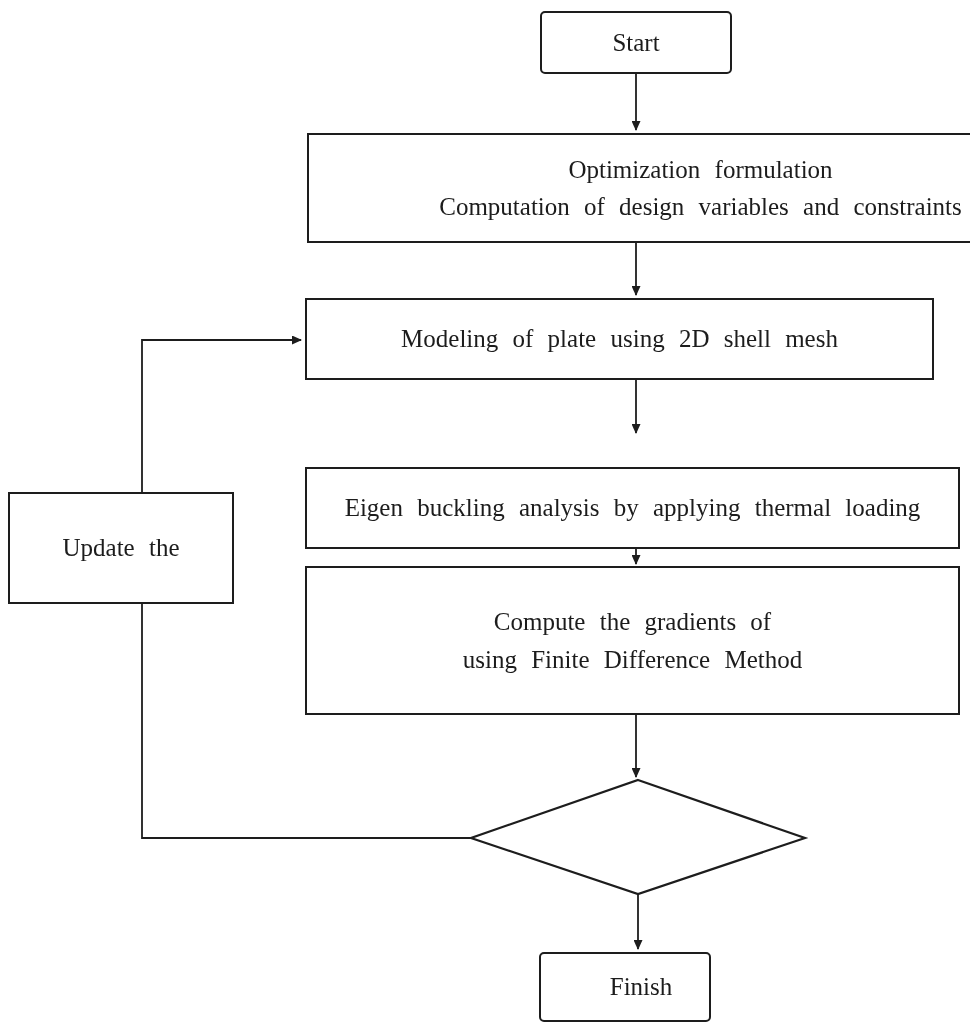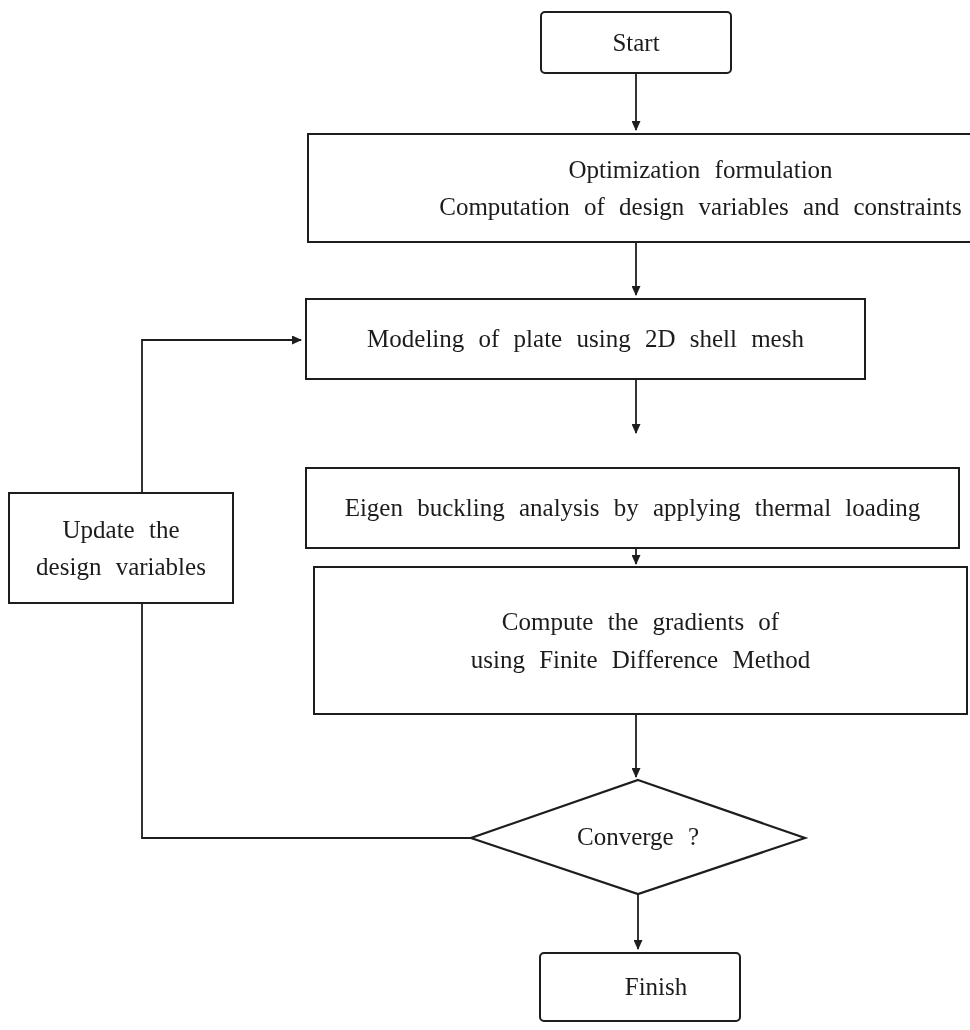--- a/index.html
+++ b/index.html
@@ -69,39 +69,35 @@
 
   <div class="node terminator" style="left:540px;top:11px;width:192px;height:63px;">
     <span class="ln">Start</span>
   </div>
 
   <div class="node" style="left:307px;top:133px;width:787px;height:110px;">
     <span class="ln">Optimization formulation</span>
     <span class="ln">Computation of design variables and constraints</span>
   </div>
 
-  <div class="node" style="left:305px;top:298px;width:561px;height:82px;">
+  <div class="node" style="left:305px;top:298px;width:629px;height:82px;">
     <span class="ln">Modeling of plate using 2D shell mesh</span>
   </div>
 
   <div class="node" style="left:305px;top:435px;width:655px;height:82px;margin-top:32px;">
     <span class="ln">Eigen buckling analysis by applying thermal loading</span>
   </div>
 
-  <div class="node" style="left:313px;top:566px;width:655px;height:149px;">
+  <div class="node" style="left:305px;top:566px;width:655px;height:149px;">
     <span class="ln">Compute the gradients of</span>
     <span class="ln">using Finite Difference Method</span>
   </div>
 
-  <div class="decision-label" style="left:471px;top:782px;width:334px;height:110px;">
-    <span class="ln">Converge ?</span>
-  </div>
 
   <div class="node" style="left:8px;top:492px;width:226px;height:112px;">
     <span class="ln">Update the</span>
-    <span class="ln">design variables</span>
   </div>
 
-  <div class="node terminator" style="left:539px;top:952px;width:202px;height:70px;padding-left:32px;">
+  <div class="node terminator" style="left:539px;top:952px;width:172px;height:70px;padding-left:32px;">
     <span class="ln">Finish</span>
   </div>
 
 </div>
 
 </body></html>

